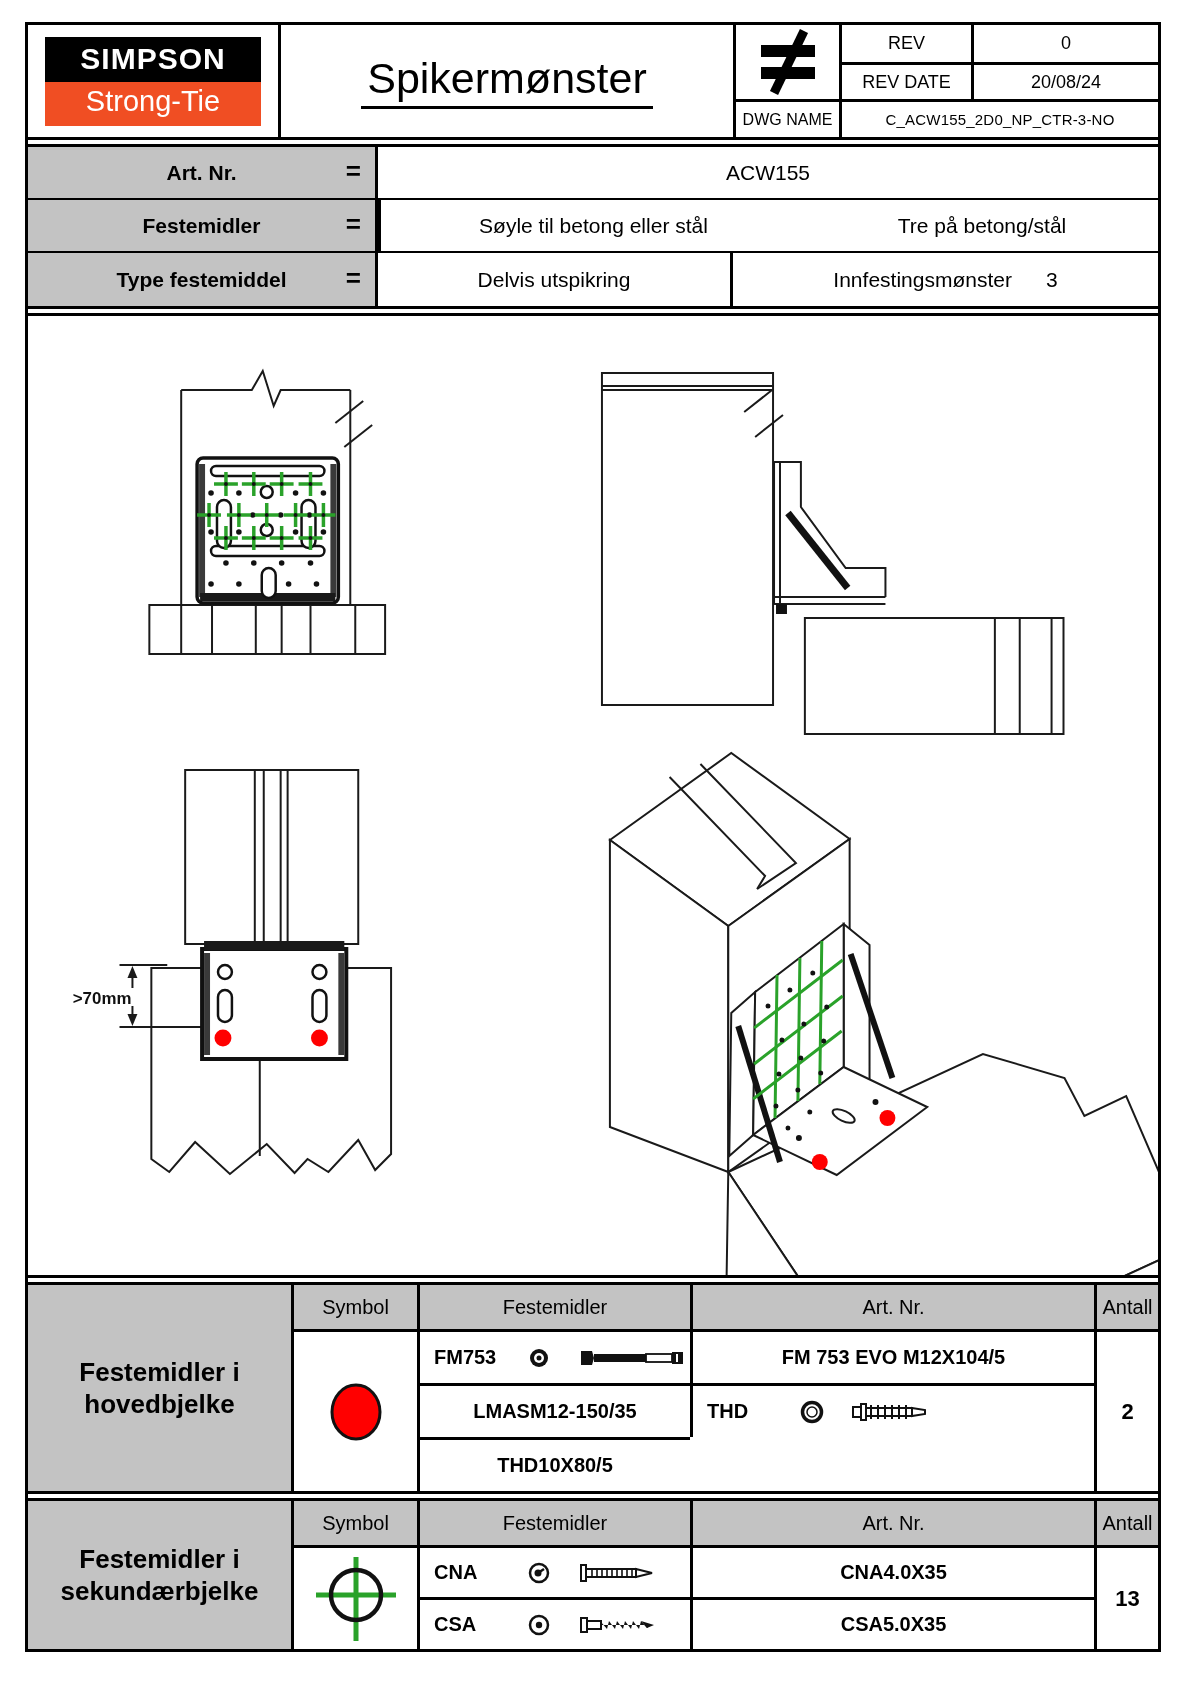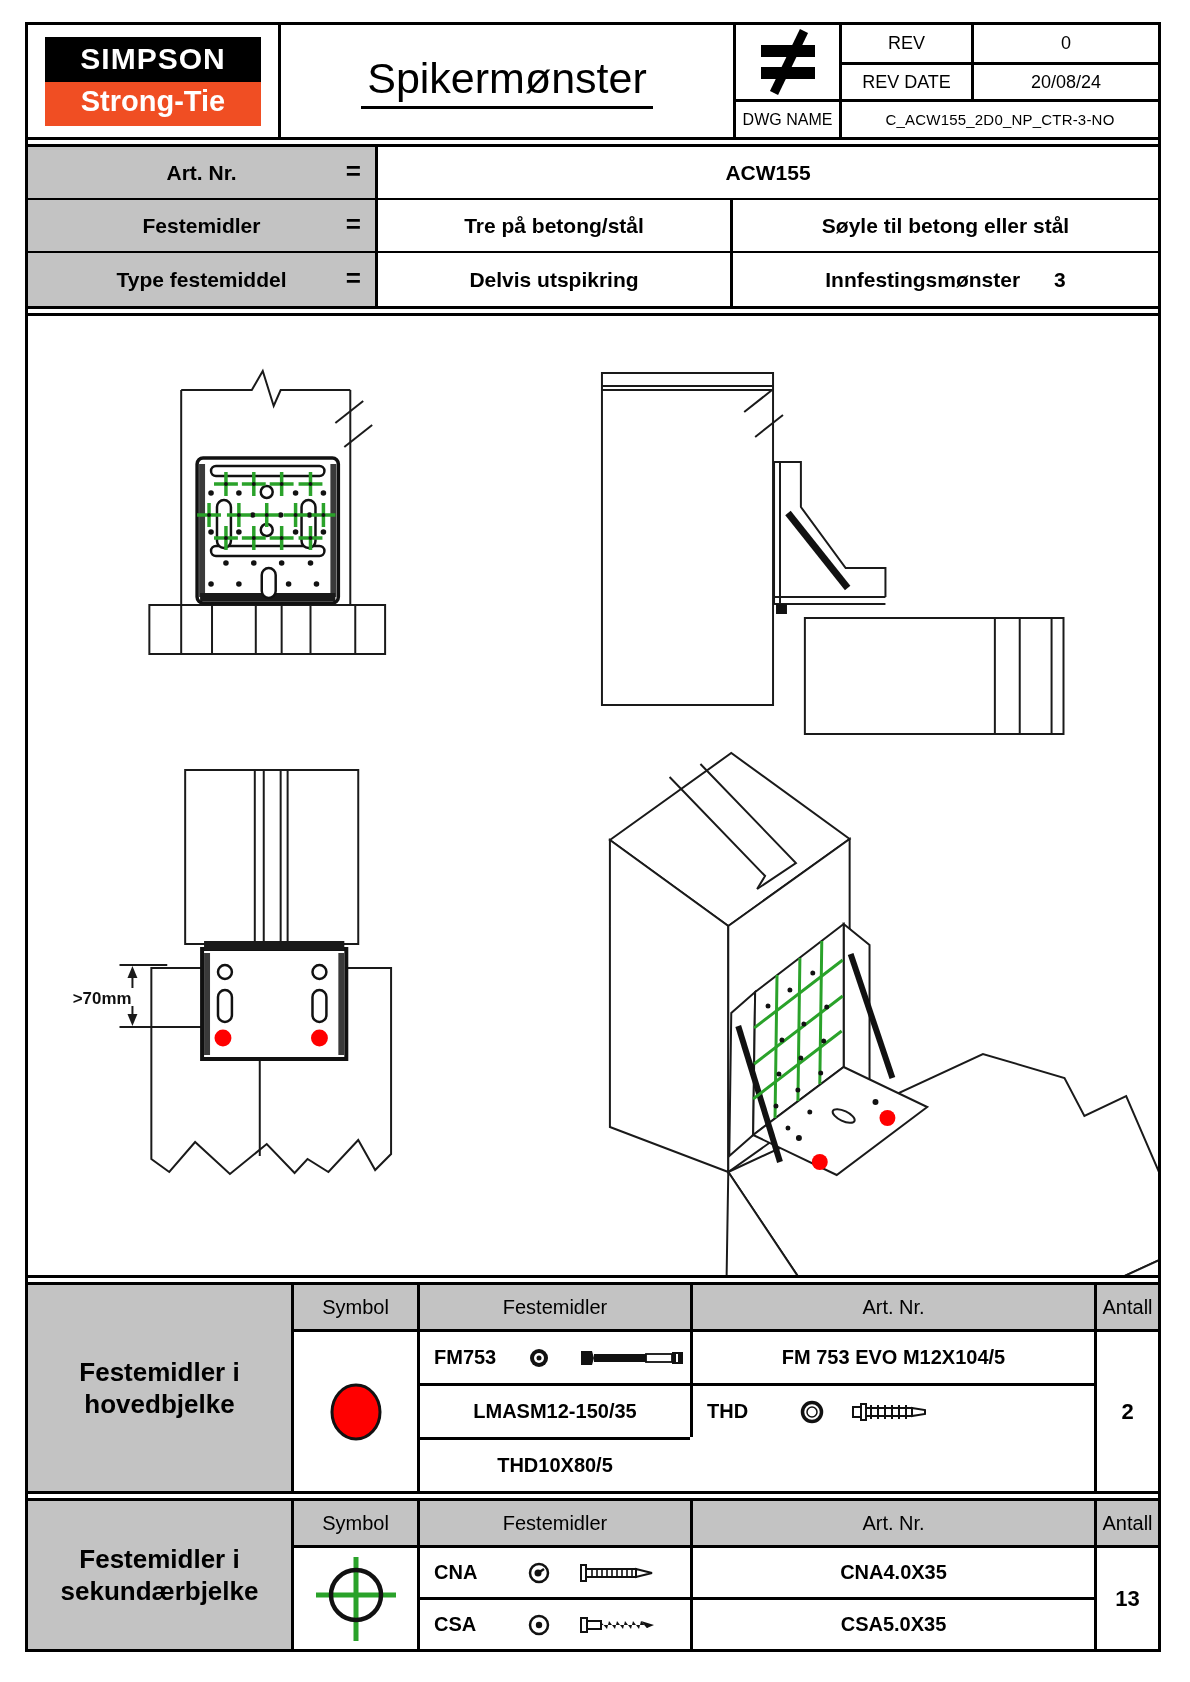--- a/index.html
+++ b/index.html
@@ -5,39 +5,39 @@
   *{box-sizing:border-box;margin:0;padding:0}
   body{margin:0;background:#fff}
   .page{position:relative;width:1190px;height:1682px;background:#fff;font-family:"Liberation Sans",sans-serif;color:#000}
   .frame{position:absolute;left:25px;top:22px;width:1136px;height:1630px;border:3px solid #000;display:flex;flex-direction:column;overflow:hidden;background:#fff}
   .sep{height:10px;border-top:3px solid #000;border-bottom:3px solid #000;background:#fff;flex:none}
   
   .header{height:112px;display:flex;flex:none}
   .logo-cell{width:253px;border-right:3px solid #000;display:flex;align-items:center;justify-content:center}
   .logo{width:216px}
   .logo-top{background:#000;color:#fff;font-weight:700;font-size:30px;text-align:center;letter-spacing:1px;padding:5px 0 6px}
-  .logo-bot{background:#f04e23;color:#fff;font-weight:700;font-size:29px;text-align:center;padding:3px 0 8px}
+  .logo-bot{background:#f04e23;color:#fff;font-weight:400;font-size:29px;text-align:center;padding:3px 0 8px}
   .title-cell{flex:1;display:flex;align-items:center;justify-content:center}
   .doc-title{font-size:43px;border-bottom:3px solid #000;padding:0 6px 3px}
   .rev-block{width:425px;border-left:3px solid #000;display:grid;grid-template-columns:106px 132px 1fr;grid-template-rows:37px 37px 1fr}
   .rb{display:flex;align-items:center;justify-content:center;font-size:18px}
   .neq-cell{grid-column:1;grid-row:1/span 2;border-right:3px solid #000}
   .rev-l{grid-column:2;grid-row:1;border-right:3px solid #000}
   .rev-v{grid-column:3;grid-row:1}
   .revd-l{grid-column:2;grid-row:2;border-top:3px solid #000;border-right:3px solid #000}
   .revd-v{grid-column:3;grid-row:2;border-top:3px solid #000}
   .dwg-l{grid-column:1;grid-row:3;border-top:3px solid #000;border-right:3px solid #000;font-size:16px}
   .dwg-v{grid-column:2/span 2;grid-row:3;border-top:3px solid #000;font-size:15px;letter-spacing:.2px}
   
   .info{flex:none}
   .info-row{display:flex;height:53px;border-bottom:2px solid #000}
   .info-row:last-child{border-bottom:none}
   .info-label{width:350px;background:#c3c3c3;border-right:3px solid #000;position:relative;display:flex;align-items:center;justify-content:center;font-weight:700;font-size:21px}
   .info-eq{position:absolute;right:14px;top:50%;transform:translateY(-54%);font-weight:700;font-size:26px}
-  .info-val{flex:1;display:flex;align-items:center;justify-content:center;font-weight:700;font-size:21px}
+  .info-val{flex:1;display:flex;align-items:center;justify-content:center;font-weight:400;font-size:21px}
   .info-val.fixed{flex:none;width:352px}
   .vborder{border-left:3px solid #000}
   .num-gap{margin-left:34px}
   
   .draw-area{flex:1;position:relative}
   .draw-area svg{display:block;width:100%;height:100%}
   
   .ftable{flex:none;display:grid;grid-template-columns:263px 126px 273px 404px 1fr}
   .t1{grid-template-rows:44px 54px 54px 54px}
   .t2{grid-template-rows:44px 52px 52px}
@@ -99,22 +99,22 @@
         <span>Art. Nr.</span>
         <span class="info-eq">=</span>
       </div>
       <div class="info-val">ACW155</div>
     </div>
     <div class="info-row">
       <div class="info-label">
         <span>Festemidler</span>
         <span class="info-eq">=</span>
       </div>
+      <div class="info-val vborder">Søyle til betong eller stål</div>
       <div class="info-val fixed">Tre på betong/stål</div>
-      <div class="info-val vborder">Søyle til betong eller stål</div>
     </div>
     <div class="info-row">
       <div class="info-label">
         <span>Type festemiddel</span>
         <span class="info-eq">=</span>
       </div>
       <div class="info-val fixed">Delvis utspikring</div>
       <div class="info-val vborder">
         <span>Innfestingsmønster</span>
         <span class="num-gap">3</span>

